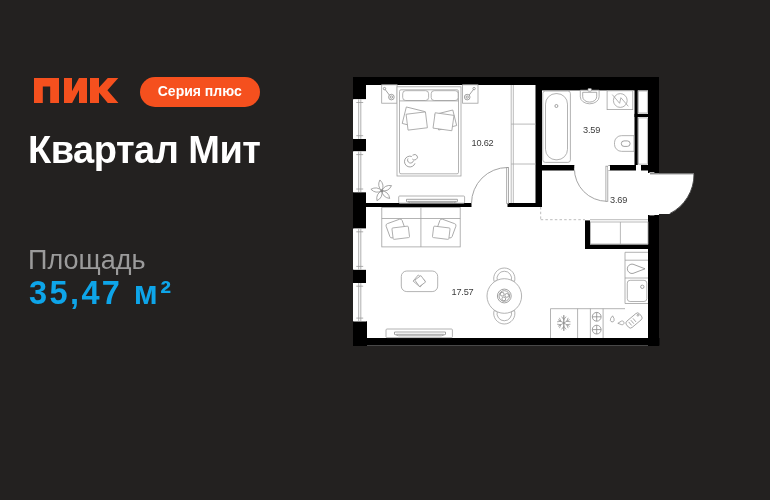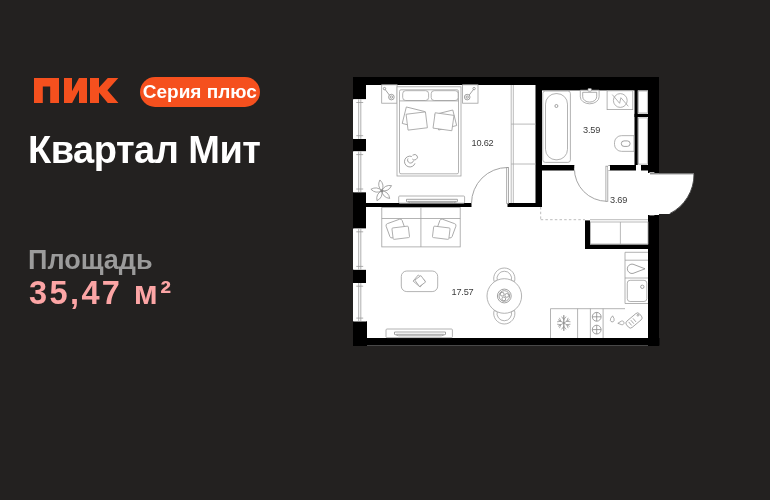--- a/index.html
+++ b/index.html
@@ -1,41 +1,41 @@
 <!DOCTYPE html>
 <html><head>
 <meta charset="utf-8">
 <style>
   html,body{margin:0;padding:0;}
   body{width:770px;height:500px;overflow:hidden;background:#232120;
        font-family:"Liberation Sans", sans-serif;}
   .abs{position:absolute;}
-  .txt{will-change:transform;font-weight:bold;}
+  .txt{will-change:transform;}
   svg.abs{will-change:transform;}
 </style>
 </head>
 <body>
 
 <div class="abs" style="left:0;top:0;width:770px;height:500px;background:#232120;"></div>
 
 <svg class="abs" style="left:34px;top:77.5px;" width="85" height="25.3" viewBox="0 0 85 24.2" preserveAspectRatio="none">
   <g fill="#F5501E">
     <path d="M0 24.2 V0 H25 V24.2 H16.2 V8.2 H8.8 V24.2 Z"></path>
     <path d="M30 24.2 V0 H38 V12.6 L45 0 H53 V24.2 H45 V11.4 L38 24.2 Z"></path>
     <path d="M56 24.2 V0 H65 V9 L73.8 0 H84.3 L73.4 11.6 L84.7 24.2 H74 L65 13.9 V24.2 Z"></path>
   </g>
 </svg>
 
-<div class="abs txt" style="left:140px;top:76.5px;width:119.5px;height:29.5px;background:#F5501E;border-radius:15px;color:#fff;font-size:19px;font-weight:bold;text-align:center;line-height:29.5px;">Серия плюс</div>
+<div class="abs txt" style="left:140px;top:76.5px;width:119.5px;height:29.5px;background:#F5501E;border-radius:15px;color:#fff;font-size:14px;font-weight:bold;text-align:center;line-height:29.5px;">Серия плюс</div>
 
 <div class="abs txt" style="left:28px;top:129px;width:300px;color:#fff;font-size:38px;font-weight:bold;letter-spacing:-0.5px;">Квартал Мит</div>
 
 <div class="abs txt" style="left:27.5px;top:245px;color:#9b9b9b;font-size:27px;letter-spacing:0px;">Площадь</div>
 
-<div class="abs txt" style="left:28.5px;top:275px;color:#fca5a5;font-size:32.5px;font-weight:bold;letter-spacing:2.4px;">35,47 м²</div>
+<div class="abs txt" style="left:28.5px;top:275px;color:#0ea5e9;font-size:32.5px;font-weight:bold;letter-spacing:2.4px;">35,47 м²</div>
 
 <svg class="abs" style="left:0;top:0;" width="770" height="500" viewBox="0 0 770 500">
 
   <rect x="353" y="77" width="306" height="268.5" fill="#ffffff"></rect>
 
   <g id="walls" fill="#000000">
 
     <rect x="353" y="77" width="306" height="8"></rect>
 
     <rect x="536" y="77" width="123" height="13.4"></rect>

